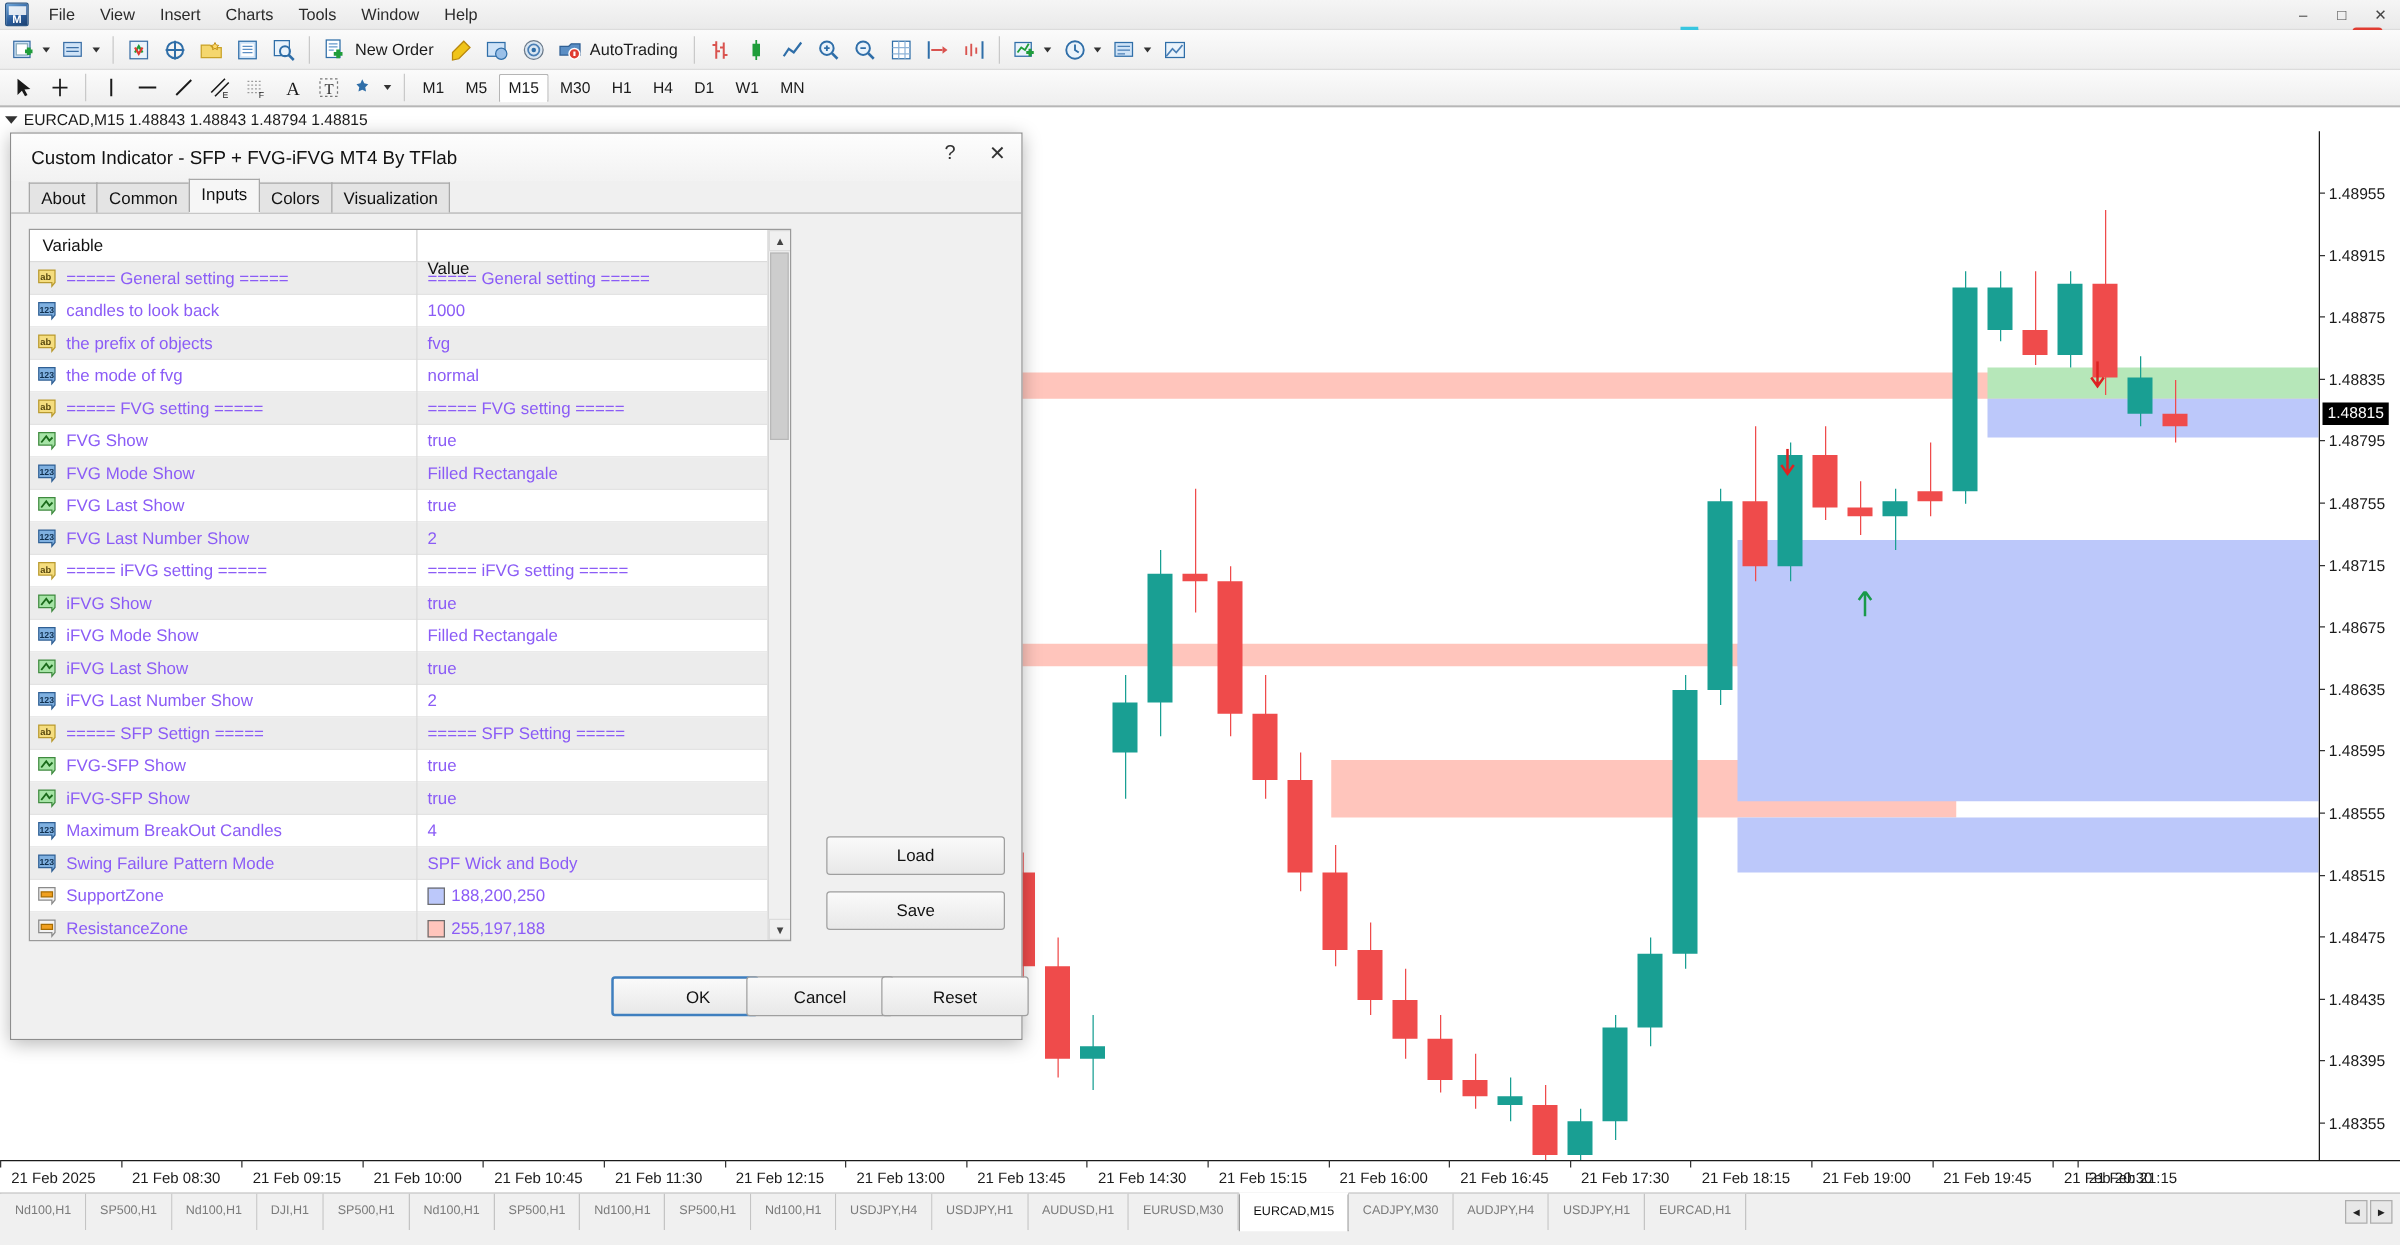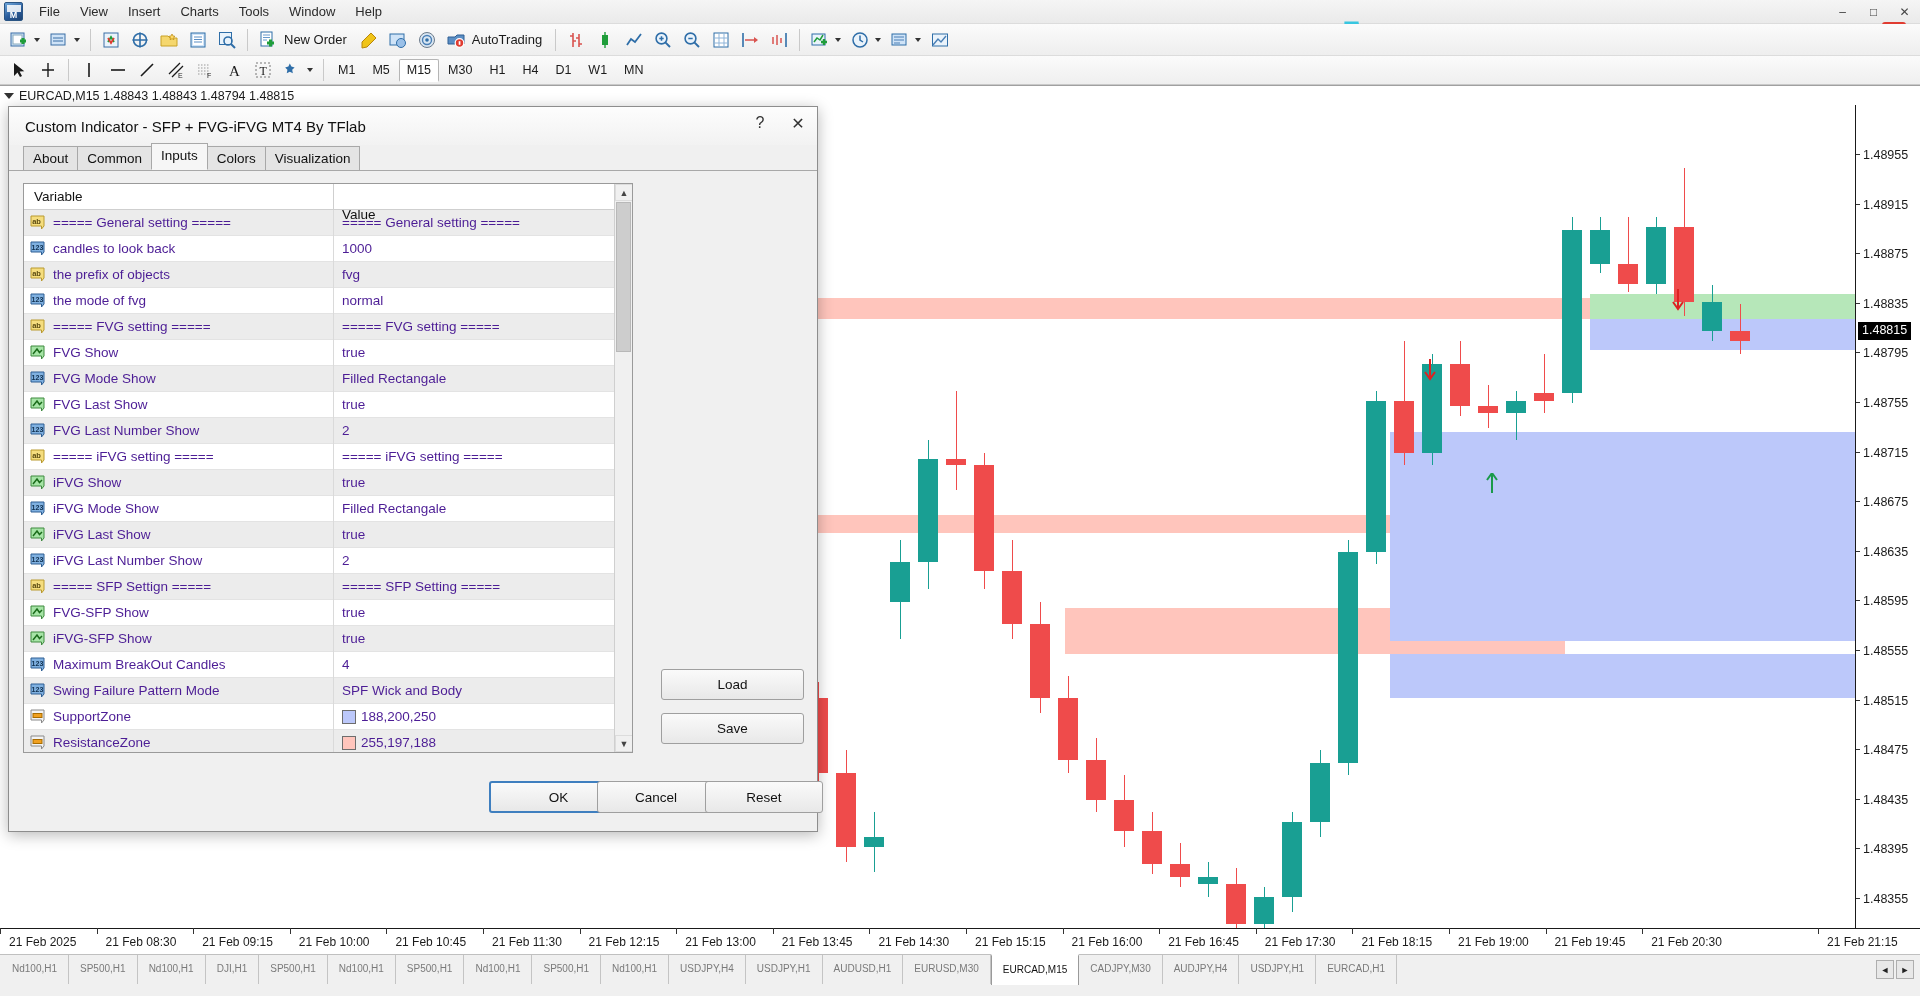--- a/index.html
+++ b/index.html
@@ -166,21 +166,21 @@
     background:#fff; border:1px solid #9a9a9a; overflow:hidden;
   }
   .grid-scroll{ position:absolute; left:0; top:0; right:18px; bottom:0; overflow:hidden; }
   .ghead{
     display:flex; height:26px; background:#ffffff; border-bottom:1px solid #cfcfcf;
     font-size:13.5px; color:#111;
   }
   .ghead .c1{ width:310px; padding:5px 0 0 10px; border-right:1px solid #cfcfcf;}
   .ghead .c2{ flex:1; padding:23px 0 0 8px;}
   .grow{
-    display:flex; height:26px; align-items:center; font-size:13.5px; color:#4c1d95;
+    display:flex; height:26px; align-items:center; font-size:13.5px; color:#8b5cf6;
     border-bottom:1px solid #e3e3e3;
   }
   .grow.alt{ background:#ececec;}
   .grow .c1{ width:310px; display:flex; align-items:center; gap:6px; padding-left:6px; border-right:1px solid #dadada; height:26px;}
   .grow .c2{ flex:1; padding-left:8px; display:flex; align-items:center; gap:5px;}
   .vicon{ width:17px;height:16px; flex:0 0 auto; position:relative;}
   .swatch{ width:14px;height:14px;border:1px solid #6d6d6d;}
 
   .vscroll{
     position:absolute; right:0; top:0; width:18px; bottom:0; background:#f0f0f0; border-left:1px solid #cfcfcf;
@@ -742,21 +742,21 @@
         <div class="ttick" style="left: 781.8px;">21 Feb 13:45</div>
         <div class="ttick" style="left: 878.4px;">21 Feb 14:30</div>
         <div class="ttick" style="left: 975px;">21 Feb 15:15</div>
         <div class="ttick" style="left: 1071.6px;">21 Feb 16:00</div>
         <div class="ttick" style="left: 1168.2px;">21 Feb 16:45</div>
         <div class="ttick" style="left: 1264.8px;">21 Feb 17:30</div>
         <div class="ttick" style="left: 1361.4px;">21 Feb 18:15</div>
         <div class="ttick" style="left: 1458px;">21 Feb 19:00</div>
         <div class="ttick" style="left: 1554.6px;">21 Feb 19:45</div>
         <div class="ttick" style="left: 1651.2px;">21 Feb 20:30</div>
-        <div class="ttick" style="left: 1827px;">21 Feb 21:15</div>
+        <div class="ttick" style="left: 1671px;">21 Feb 21:15</div>
       </div>
   </div>
 
   <div class="symtabs" id="symtabs">
     <div class="symtab">Nd100,H1</div>
       <div class="symtab">SP500,H1</div>
       <div class="symtab">Nd100,H1</div>
       <div class="symtab">DJI,H1</div>
       <div class="symtab">SP500,H1</div>
       <div class="symtab">Nd100,H1</div>

